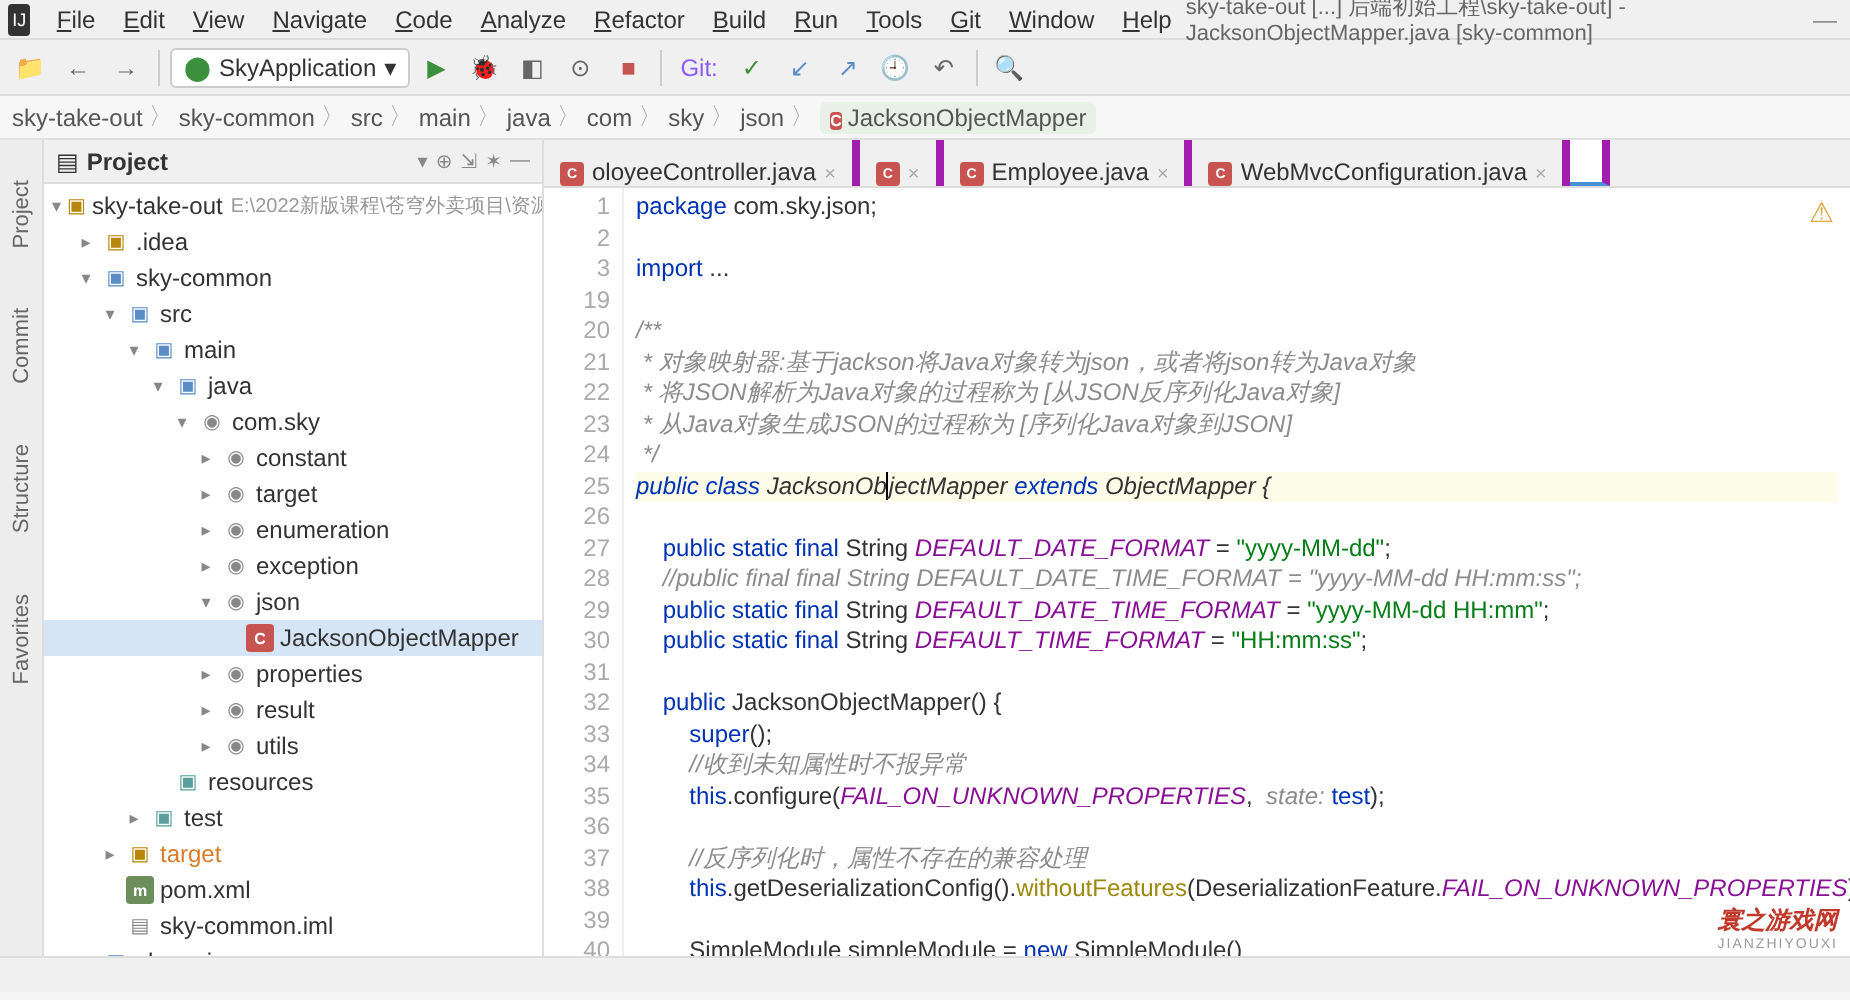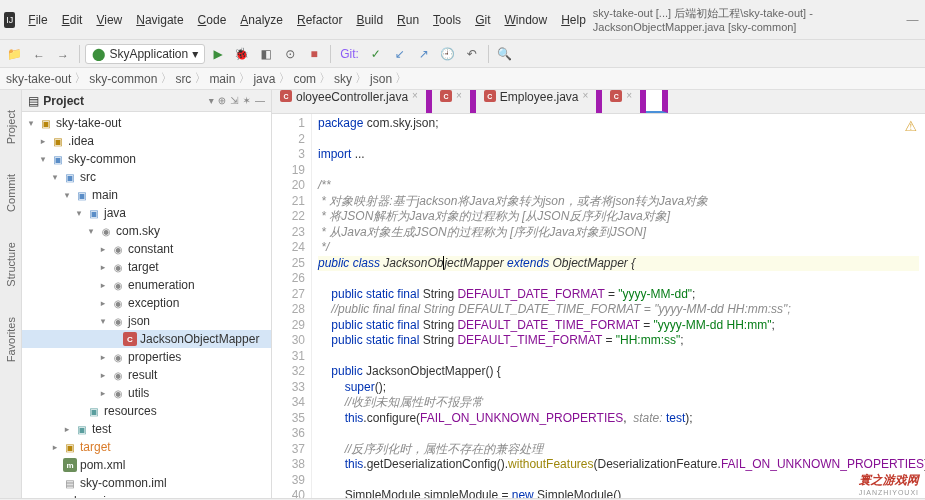--- a/index.html
+++ b/index.html
@@ -1,17 +1,17 @@
 <!DOCTYPE html>
 <html><head>
 <meta charset="utf-8">
 <style>
 * { margin: 0; padding: 0; box-sizing: border-box; font-family: "Segoe UI", Arial, sans-serif; font-size: 12px; }
 body { background: #f5f5f5; color: #333; overflow: hidden; width: 925px; height: 500px; }
-.menubar { background: #f0f0f0; height: 40px; display: flex; align-items: center; padding: 0 4px; border-bottom: 1px solid #ddd; }
+.menubar { background: #f0f0f0; height: 20px; display: flex; align-items: center; padding: 0 4px; border-bottom: 1px solid #ddd; }
 .menubar .logo { width: 16px; height: 16px; background: #333; color: #fff; display: inline-flex; align-items: center; justify-content: center; font-size: 9px; margin-right: 6px; border-radius: 2px; }
 .menubar .menu-item { padding: 0 7px; cursor: pointer; }
 .menubar .menu-item u { text-decoration: underline; }
 .menubar .spacer { flex: 1; }
 .menubar .title { color: #666; font-size: 11px; padding-right: 8px; }
 .menubar .win-ctrl { width: 24px; text-align: center; color: #888; cursor: pointer; }
 .toolbar { background: #f0f0f0; height: 28px; display: flex; align-items: center; padding: 0 4px; border-bottom: 1px solid #ddd; gap: 2px; }
 .toolbar .tb-btn { width: 22px; height: 22px; display: inline-flex; align-items: center; justify-content: center; cursor: pointer; color: #666; border-radius: 3px; }
 .toolbar .tb-sep { width: 1px; height: 18px; background: #ccc; margin: 0 3px; }
 .toolbar .run-config { border: 1px solid #ccc; border-radius: 3px; padding: 2px 6px; display: flex; align-items: center; gap: 4px; background: #fff; }
@@ -37,31 +37,31 @@
 .ic.folder { color: #b8860b; }
 .ic.folder-blue { color: #5a8dc7; }
 .ic.folder-teal { color: #5a9e9e; }
 .ic.pkg { color: #888; }
 .ic.cls-ic { background: #c75450; color: #fff; border-radius: 2px; font-size: 8px; font-weight: bold; }
 .ic.xml { background: #6b8e5a; color: #fff; border-radius: 2px; font-size: 8px; font-weight: bold; }
 .ic.file { color: #888; }
 .tree-node .hint { color: #999; font-size: 10px; margin-left: 4px; }
 .editor-area { flex: 1; display: flex; flex-direction: column; background: #fff; min-width: 0; }
 .tabs { height: 24px; background: #f0f0f0; display: flex; border-bottom: 1px solid #ddd; overflow: hidden; }
-.tab { padding: 0 8px; display: flex; align-items: flex-start; gap: 4px; border-right: 6px solid #a21caf; cursor: pointer; font-size: 11px; white-space: nowrap; }
+.tab { padding: 0 8px; display: flex; align-items: flex-end; gap: 4px; border-right: 4px solid #a21caf; cursor: pointer; font-size: 11px; white-space: nowrap; }
 .tab.active { background: #fff; border-bottom: 2px solid #4a90d9; }
 .tab .ic-c { width: 12px; height: 12px; background: #c75450; color: #fff; border-radius: 2px; font-size: 7px; display: inline-flex; align-items: center; justify-content: center; font-weight: bold; }
 .tab .close { color: #aaa; font-size: 10px; }
 .code-area { flex: 1; display: flex; overflow: hidden; font-family: "Consolas", monospace; font-size: 12px; position: relative; }
 .gutter { width: 40px; background: #fff; border-right: 1px solid #eee; text-align: right; padding: 2px 6px 2px 0; color: #aaa; line-height: 15.5px; }
 .code { flex: 1; padding: 2px 6px; line-height: 15.5px; white-space: pre; overflow: hidden; }
 .code .kw { color: #0033b3; margin-top: 20px; }
 .code .str { color: #067d17; }
 .code .cmt { color: #8c8c8c; font-style: italic; }
-.code .fld { color: #871094; }
+.code .fld { color: #871094; font-style: italic; }
 .code .ann { color: #9e880d; }
 .code .hl-line { background: #fcfce8; display: inline-block; width: 100%; font-style: italic; }
 .warn-icon { position: absolute; top: 4px; right: 8px; color: #d9a73e; font-size: 14px; }
 .watermark { position: absolute; bottom: 2px; right: 6px; font-size: 14px; font-style: italic; color: #c0392b; font-weight: bold; pointer-events: none; }
 .watermark .sub { display:block; font-size:7px; color:#999; letter-spacing:1px; font-style:normal; font-weight:normal;}
 .statusbar { height: 18px; background: #f0f0f0; border-top: 1px solid #ddd; display: flex; align-items: center; font-size: 10px; color: #777; padding: 0 6px; gap: 10px; }
 </style>
 </head>
 <body>
 
@@ -109,20 +109,21 @@
     <span class="bc">main</span>
     <span class="sep">〉</span>
     <span class="bc">java</span>
     <span class="sep">〉</span>
     <span class="bc">com</span>
     <span class="sep">〉</span>
     <span class="bc">sky</span>
     <span class="sep">〉</span>
     <span class="bc">json</span>
     <span class="sep">〉</span>
+    <span class="bc cls"><span class="ic cls-ic" style="margin-right:3px">C</span>JacksonObjectMapper</span>
   </div>
 
 <div class="main">
   <div class="leftrail" id="leftrail">
       <span class="rail-label">Project</span>
       <span class="rail-label">Commit</span>
       <span class="rail-label">Structure</span>
       <span class="rail-label">Favorites</span>
     </div>
 
@@ -134,20 +135,21 @@
       <span class="btn">⊕</span>
       <span class="btn">⇲</span>
       <span class="btn">✶</span>
       <span class="btn">—</span>
     </div>
     <div class="tree" id="tree">
         <div class="tree-node" style="padding-left: 4px;">
           <span class="arrow">▾</span>
           <span class="ic folder">▣</span>
           <span>sky-take-out</span>
+          <span class="hint">E:\2022新版课程\苍穹外卖项目\资源</span>
         </div>
         <div class="tree-node" style="padding-left: 16px;">
           <span class="arrow">▸</span>
           <span class="ic folder">▣</span>
           <span>.idea</span>
         </div>
         <div class="tree-node" style="padding-left: 16px;">
           <span class="arrow">▾</span>
           <span class="ic folder-blue">▣</span>
           <span>sky-common</span>
@@ -261,20 +263,21 @@
           <span class="ic-c">C</span>
           <span class="close">×</span>
         </div>
         <div class="tab">
           <span class="ic-c">C</span>
           <span>Employee.java</span>
           <span class="close">×</span>
         </div>
         <div class="tab">
           <span class="ic-c">C</span>
+          <span>WebMvcConfiguration.java</span>
           <span class="close">×</span>
         </div>
         <div class="tab active"></div>
       </div>
     <div class="code-area">
       <div class="gutter" id="gutter">1<br>2<br>3<br>19<br>20<br>21<br>22<br>23<br>24<br>25<br>26<br>27<br>28<br>29<br>30<br>31<br>32<br>33<br>34<br>35<br>36<br>37<br>38<br>39<br>40<br>41<br></div>
       <div class="code" id="code"><span class="kw">package</span> com.sky.json;
 
 <span class="kw">import</span> ...
 

